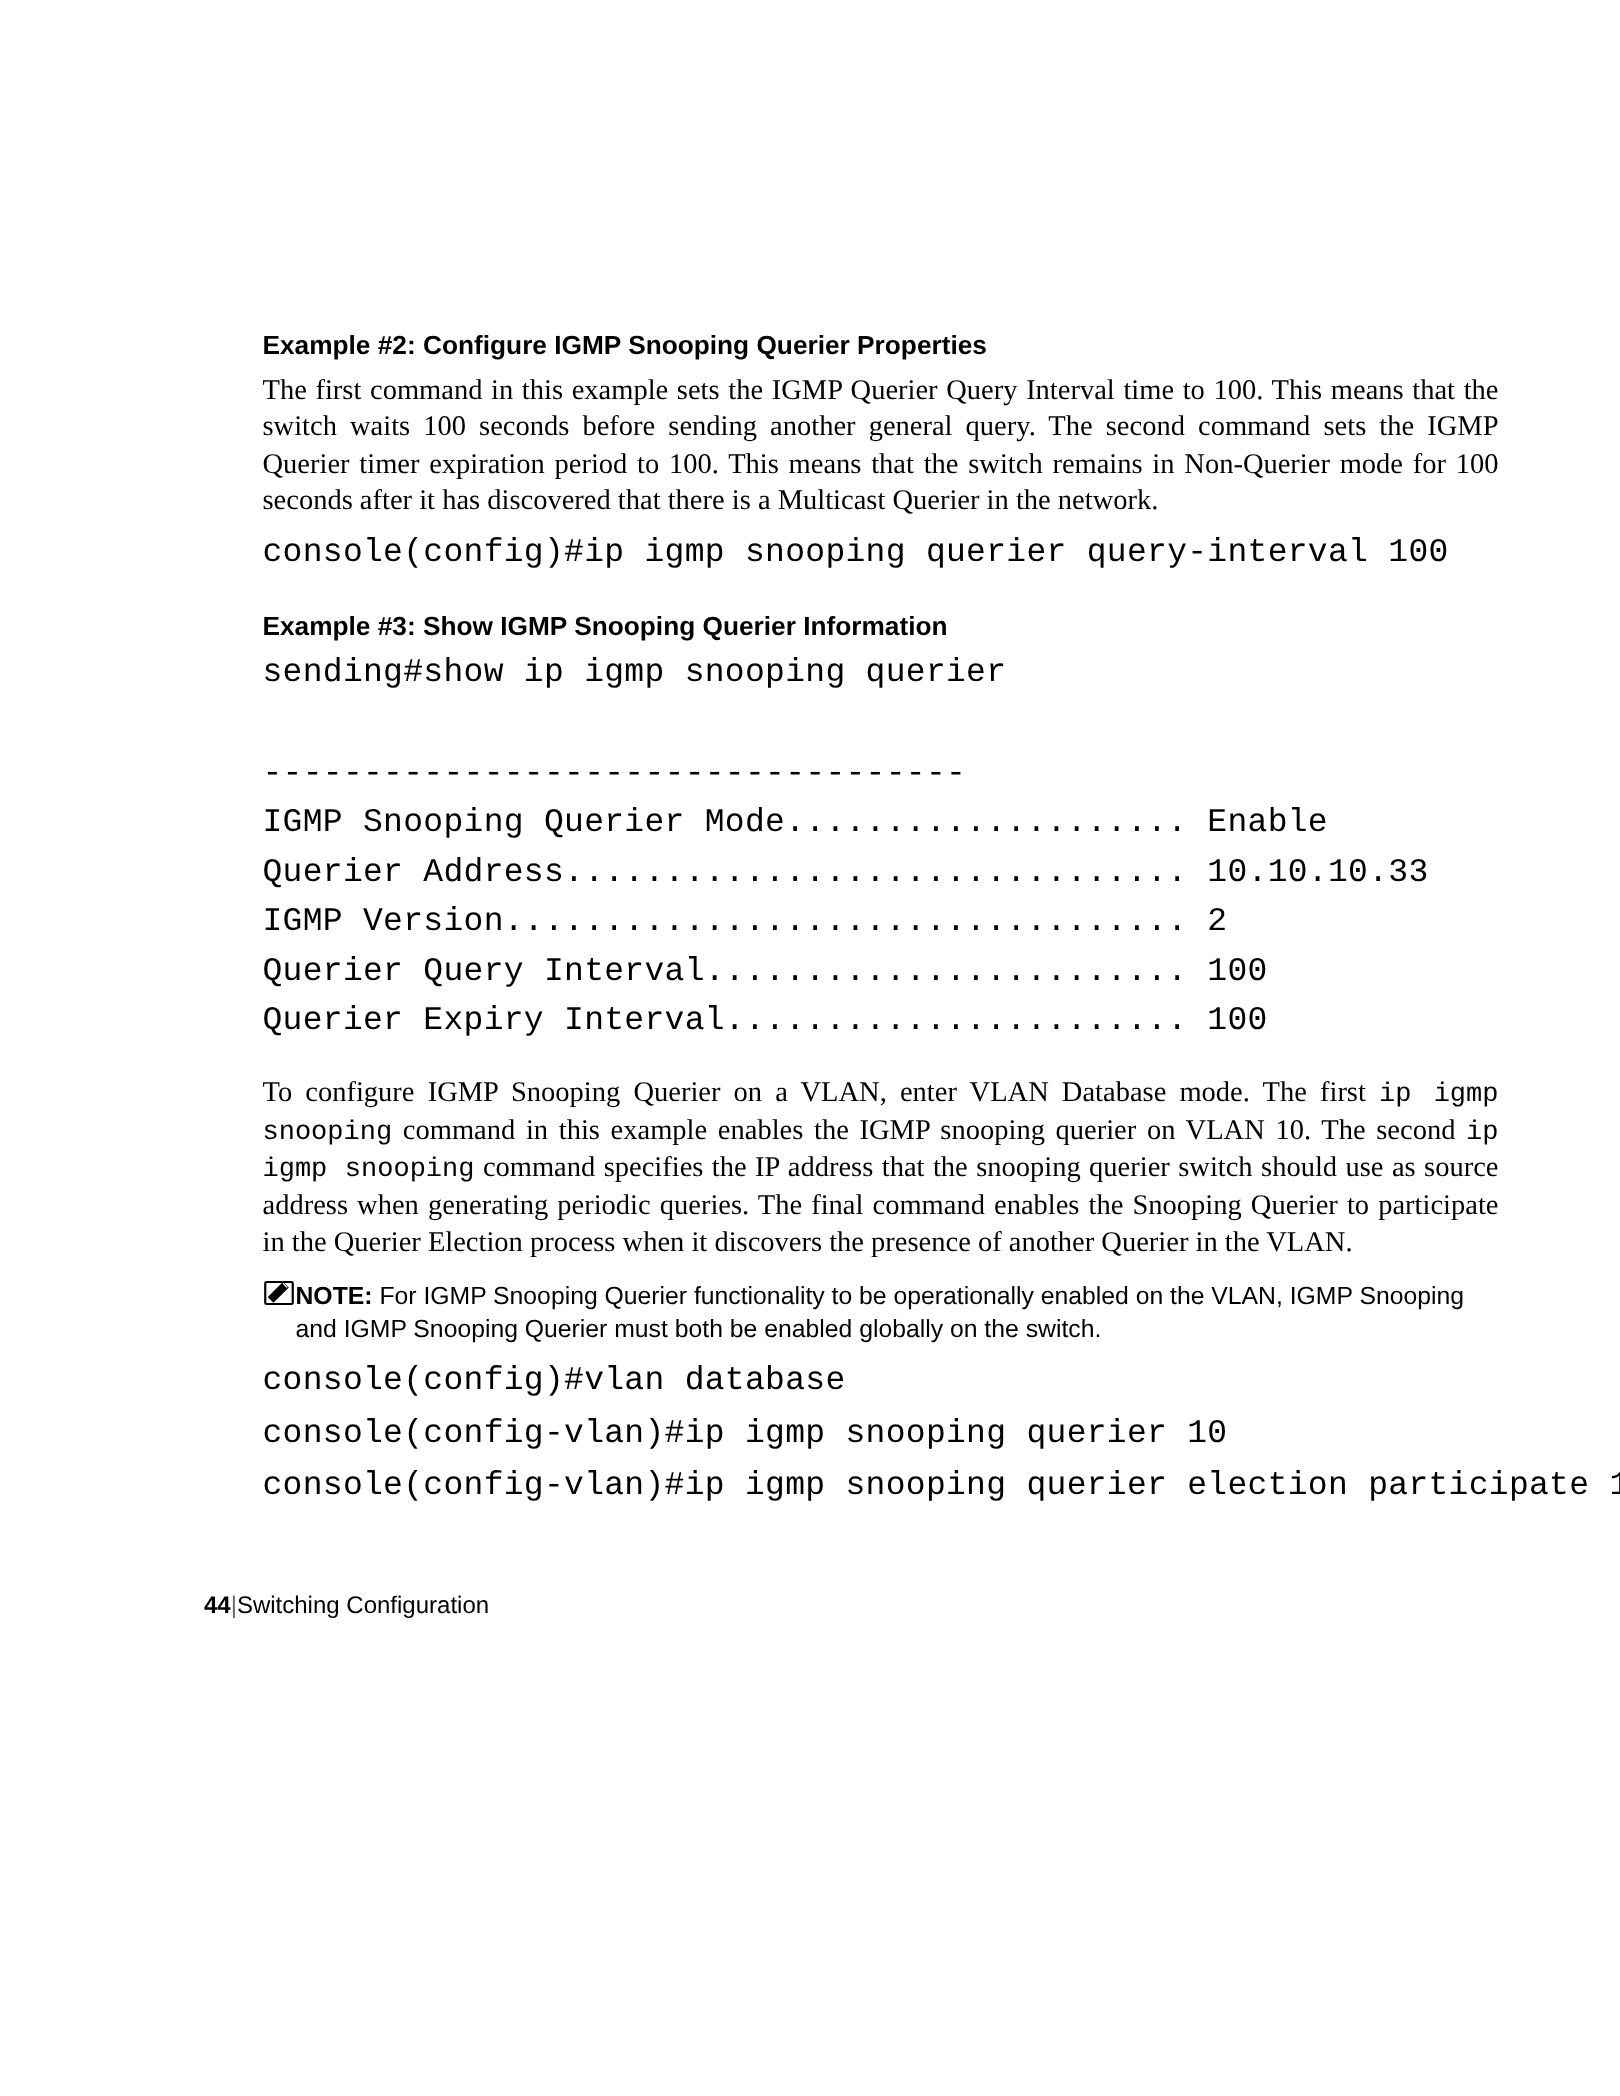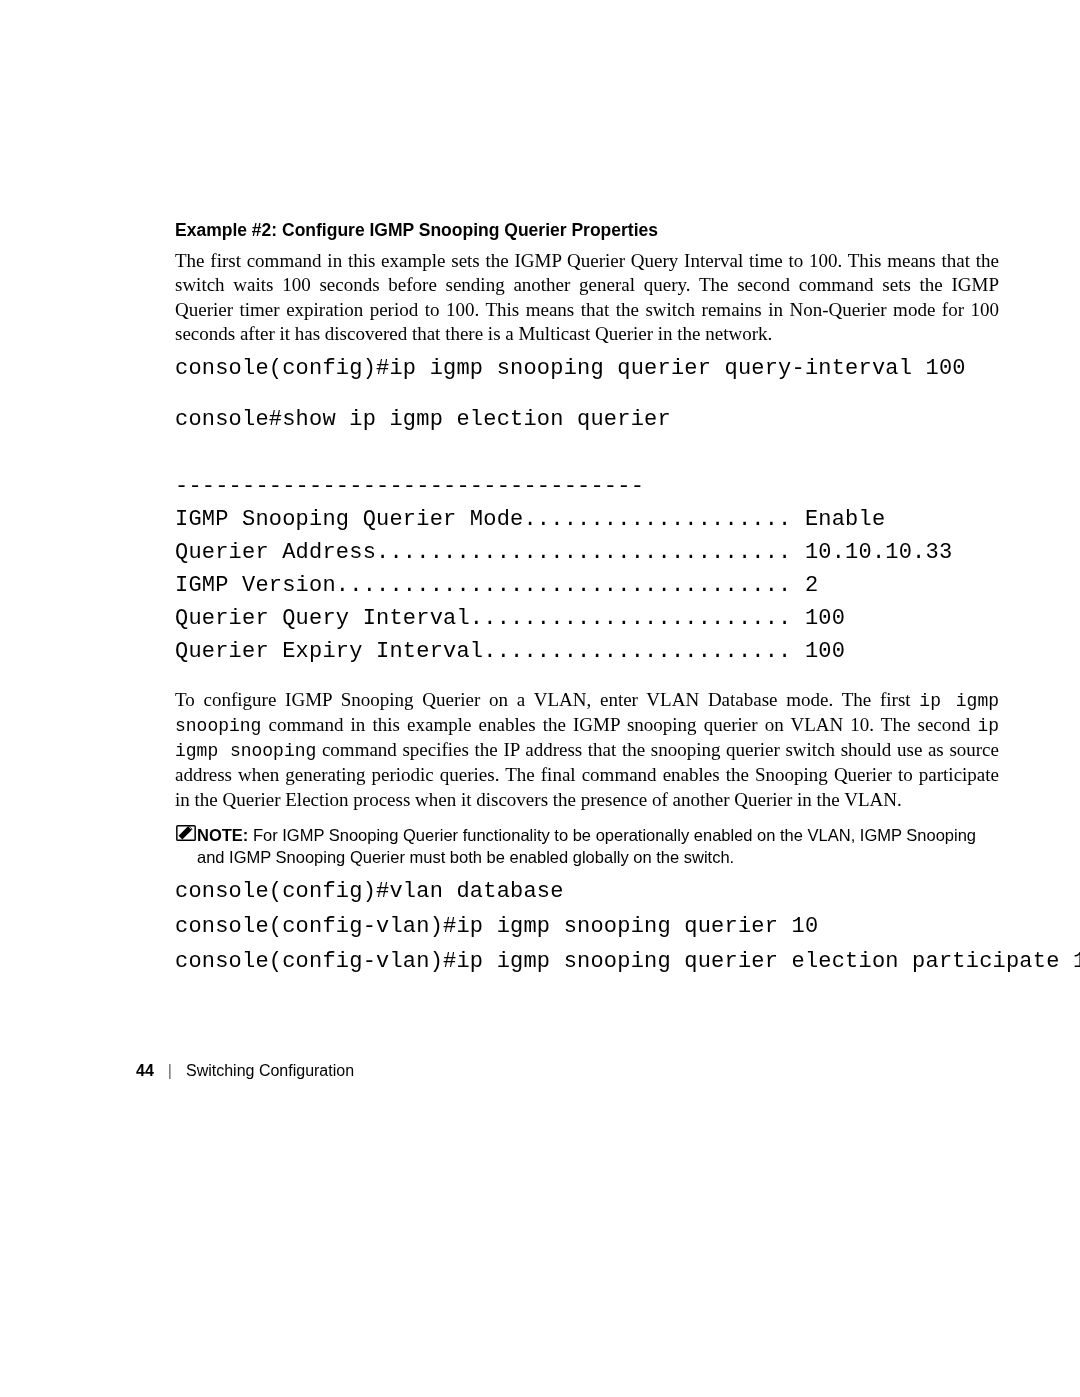--- a/index.html
+++ b/index.html
@@ -58,21 +58,20 @@
     font-family: 'Courier New', Courier, monospace;
     font-size: 18px;
   }
   .footer {
     position: absolute;
     left: 136px;
     top: 1062px;
     font-family: Arial, Helvetica, sans-serif;
     font-size: 16px;
     display: flex;
-    gap: 14px;
   }
   .page-number {
     font-weight: bold;
   }
   .footer-sep {
     color: #666;
   }
   .gap-md { height: 16px; }
   .gap-lg { height: 34px; }
 </style>
@@ -80,22 +79,23 @@
 <body>
 
 <div class="page">
 
   <div class="heading">Example #2: Configure IGMP Snooping Querier Properties</div>
   <p class="para">The first command in this example sets the IGMP Querier Query Interval time to 100. This means that the switch waits 100 seconds before sending another general query. The second command sets the IGMP Querier timer expiration period to 100. This means that the switch remains in Non-Querier mode for 100 seconds after it has discovered that there is a Multicast Querier in the network.</p>
   <div class="mono">console(config)#ip igmp snooping querier query-interval 100</div>
 
   <div class="gap-md"></div>
 
+  <div class="heading">Example #3: Show IGMP Snooping Querier Information</div>
   <div class="block3">
-    <div class="mono">console#show ip igmp election querier</div>
+    <div class="mono">sending#show ip igmp snooping querier</div>
     <div class="gap-lg"></div>
     <div class="mono">-----------------------------------</div>
     <div class="mono">IGMP Snooping Querier Mode.................... Enable</div>
     <div class="mono">Querier Address............................... 10.10.10.33</div>
     <div class="mono">IGMP Version.................................. 2</div>
     <div class="mono">Querier Query Interval........................ 100</div>
     <div class="mono">Querier Expiry Interval....................... 100</div>
   </div>
 
   <div class="gap-md"></div>

